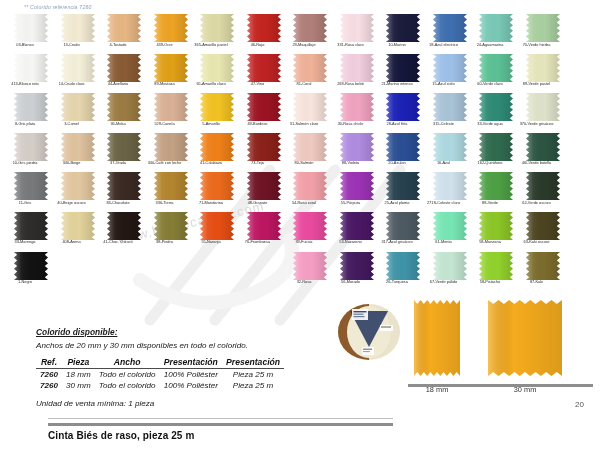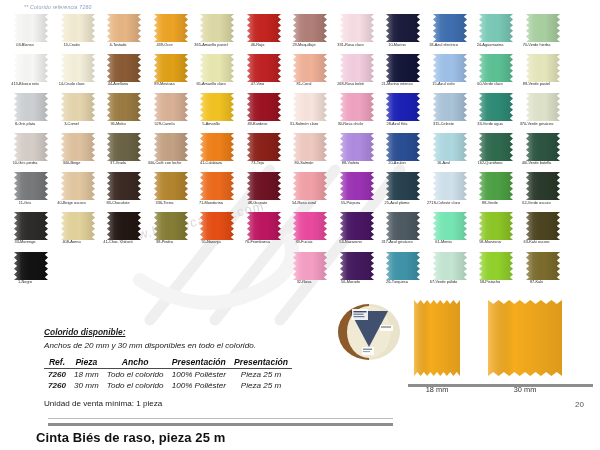--- a/index.html
+++ b/index.html
@@ -43,42 +43,42 @@
     display:block;
   }
   .lbl{
     position:absolute;left:-6px;top:28.5px;width:46px;
     text-align:center;font-size:3.9px;line-height:4.6px;
     color:#2b2b2b;white-space:nowrap;letter-spacing:0px;
   }
 
   
   .info{
-    position:absolute;left:44px;top:327px;width:360px;z-index:9;
+    position:absolute;left:36px;top:327px;width:360px;z-index:9;
   }
   .ttl-under{
     font-style:italic;font-weight:bold;font-size:8.4px;
     text-decoration:underline;color:#1a1a1a;margin:0 0 4px 0;
   }
   .subline{
     font-style:italic;font-size:8.1px;color:#1a1a1a;margin:0 0 7px 0;
   }
   table.spec{border-collapse:collapse;font-style:italic;}
   table.spec th{
     font-size:8.6px;font-weight:bold;font-style:italic;
     padding:0 4px 1px 4px;border-bottom:1px solid #4a4a4a;
     color:#111;
   }
   table.spec td{
     font-size:8.1px;font-weight:normal;padding:1px 4px;color:#1a1a1a;
     text-align:center;
   }
   table.spec td.ref{font-weight:bold;}
   .minunit{
-    font-size:8.1px;color:#1a1a1a;margin-top:8px;
+    font-style:italic;font-size:8.1px;color:#1a1a1a;margin-top:8px;
   }
 
   
   .widths{position:absolute;left:408px;top:300px;width:185px;z-index:9;}
   .widths .ttl{
     font-style:italic;font-weight:bold;font-size:7.6px;
     text-decoration:underline;color:#111;margin-bottom:4px;
   }
   .w-row{display:flex;align-items:flex-end;gap:28px;margin-left:6px;}
   .w-item{text-align:center;}
@@ -94,22 +94,22 @@
   }
   .rule-thin{
     position:absolute;left:48px;top:418px;width:345px;height:1px;
     background:#bdbdbd;z-index:9;
   }
   .rule-right{
     position:absolute;left:408px;top:384px;width:185px;height:2.5px;
     background:#8d8d8d;z-index:9;
   }
   .footer-title{
-    position:absolute;left:36px;top:430px;z-index:9;
-    font-size:13px;font-weight:bold;color:#111;letter-spacing:.1px;
+    position:absolute;left:48px;top:430px;z-index:9;
+    font-size:10px;font-weight:bold;color:#111;letter-spacing:.1px;
   }
   .pagenum{
     position:absolute;left:575px;top:400px;z-index:9;
     font-size:8px;color:#555;
   }
 </style>
 </head>
 <body>
 
 <div id="page">

